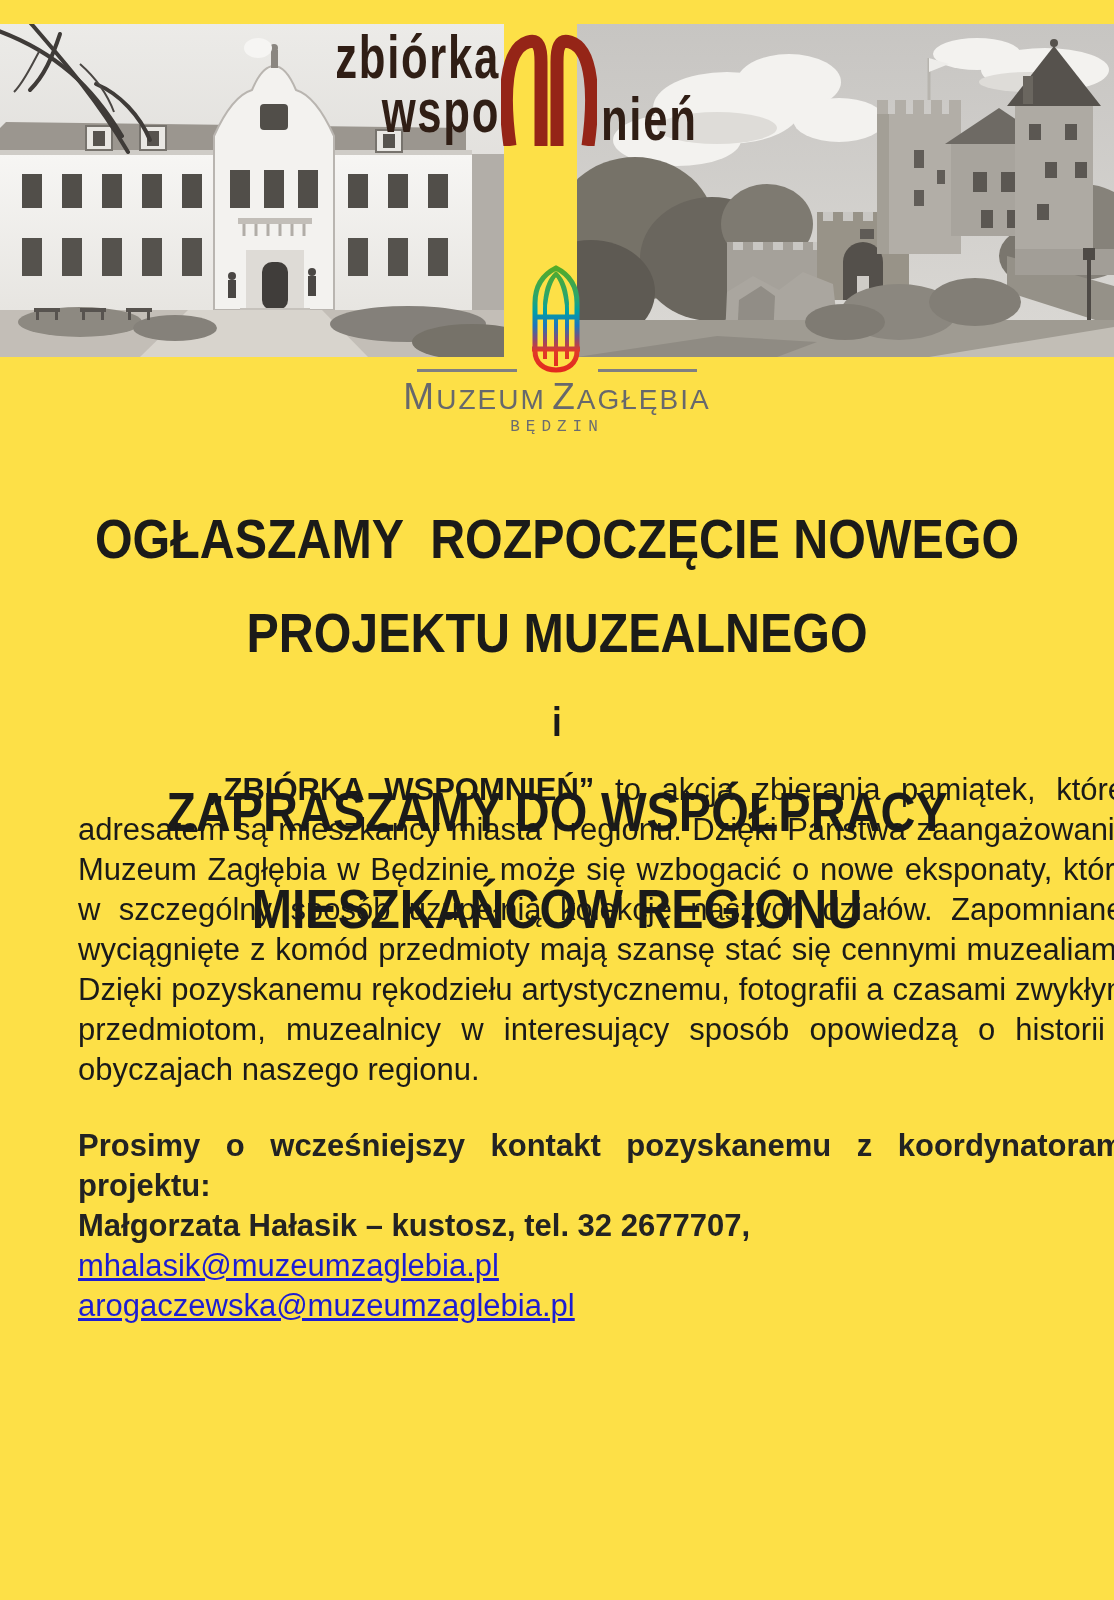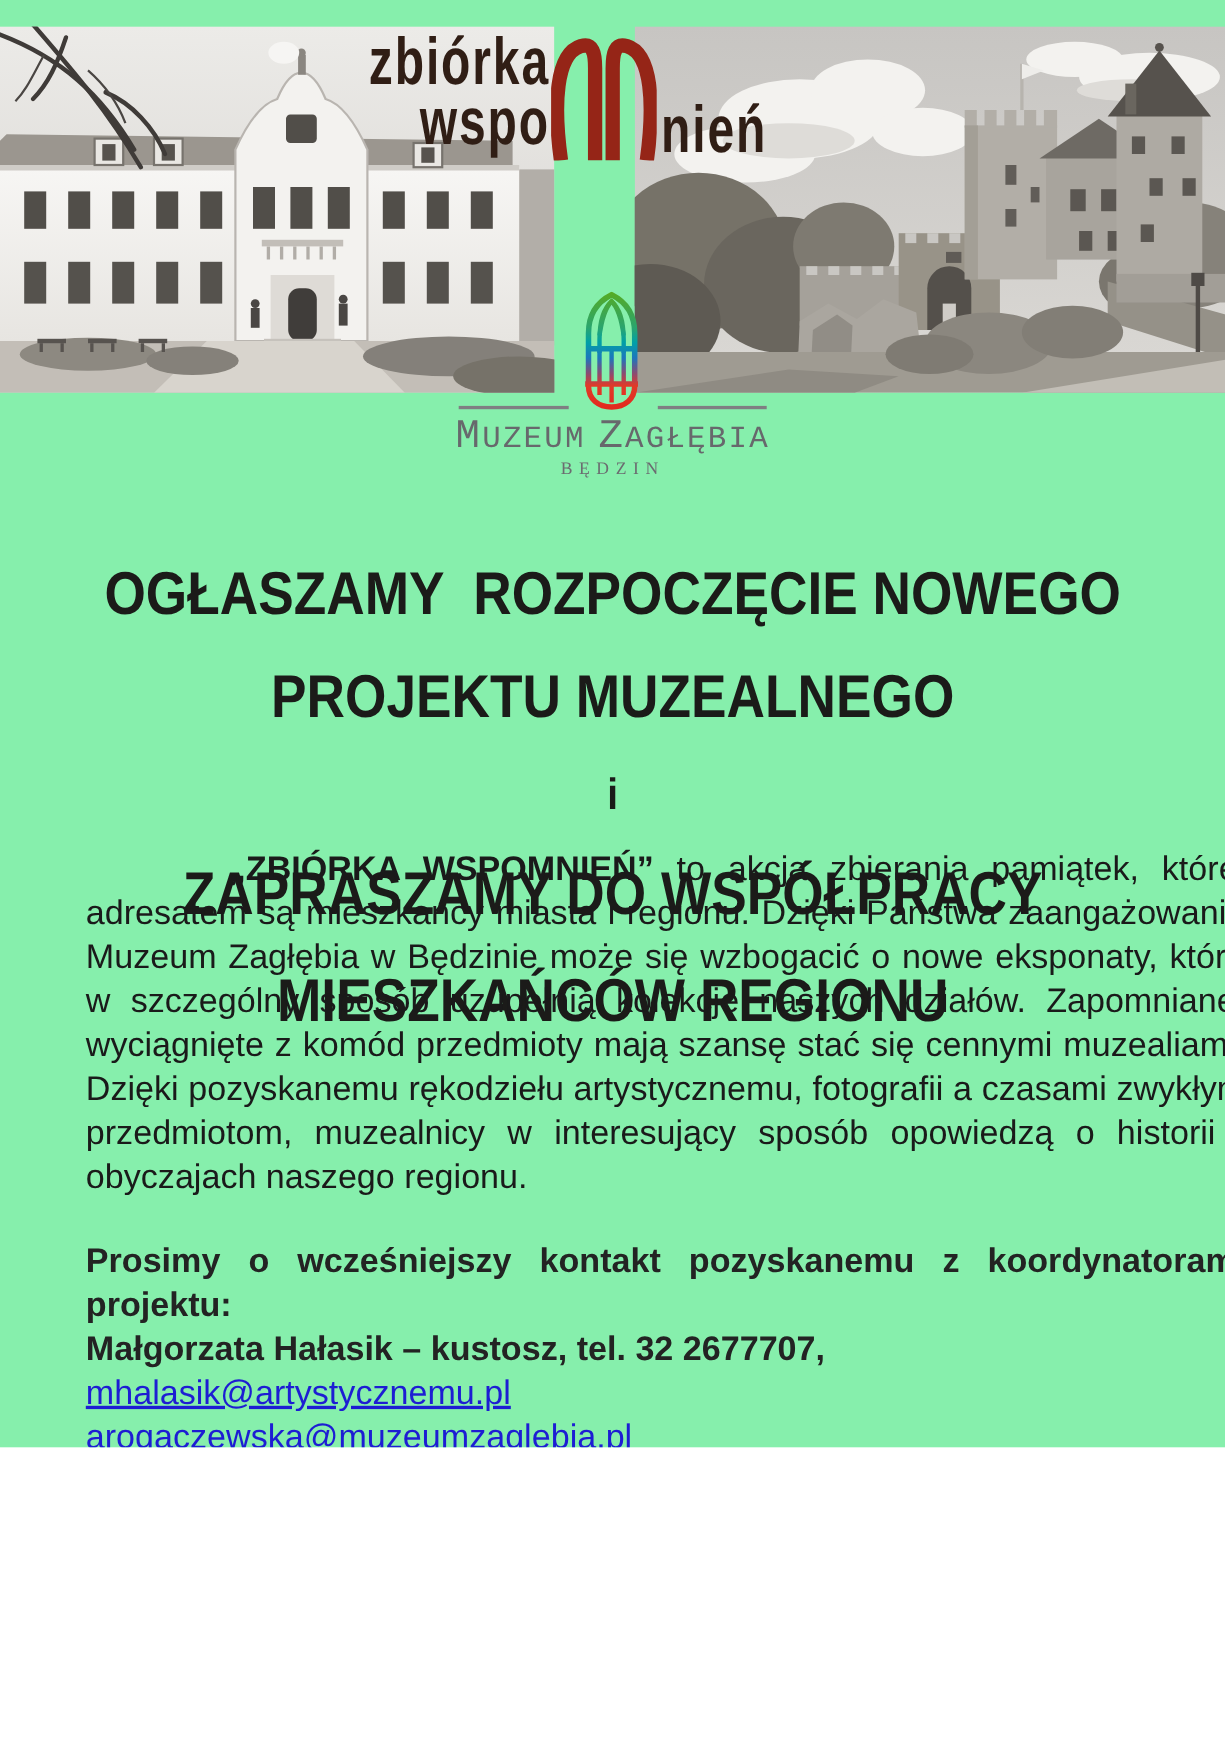--- a/index.html
+++ b/index.html
@@ -1,16 +1,16 @@
 <!DOCTYPE html>
 <html lang="pl"><head>
 <meta charset="utf-8">
 <style>
   html,body{margin:0;padding:0;background:#fff;}
-  .page{position:relative;width:1114px;height:1316px;background:#86efac;overflow:hidden;
+  .page{position:relative;width:1114px;height:1600px;background:#fde047;overflow:hidden;
         font-family:"Liberation Sans",sans-serif;color:#191919;}
 
   
   .photo{position:absolute;top:24px;height:333px;}
   .photo svg{display:block;width:100%;height:100%;}
   .photo-left{left:0;width:504px;}
   .photo-right{left:577px;width:537px;}
 
   
   .wm{position:absolute;color:#31201716;color:#301e15;font-weight:bold;letter-spacing:2px;
@@ -21,25 +21,25 @@
       transform:scale(0.84,1.16);transform-origin:100% 0;}
   .wm-nien{left:601px;top:84px;font-size:52px;transform:scale(0.84,1.16);transform-origin:0 0;}
   .m-logo{position:absolute;left:501px;top:34px;width:96px;height:112px;}
   .window-logo{position:absolute;left:531px;top:265px;width:50px;height:110px;}
 
   
   .divider{position:absolute;top:369px;height:3px;background:#7f7f82;}
   .divider.seg-l{left:417px;width:100px;}
   .divider.seg-r{left:598px;width:99px;}
   .museum-name{position:absolute;left:0;top:376px;width:1114px;text-align:center;
-      font-family:Liberation Mono, monospace;color:#67686c;letter-spacing:2px;}
+      font-family:Liberation Sans, sans-serif;color:#67686c;letter-spacing:2px;}
   .museum-name .lg{font-size:37px;}
   .museum-name .sm{font-size:28px;}
   .museum-city{position:absolute;left:0;top:418px;width:1114px;text-align:center;
-      font-family:Liberation Serif, serif;color:#6b6c70;font-size:16px;letter-spacing:6px;}
+      font-family:Liberation Mono, monospace;color:#6b6c70;font-size:16px;letter-spacing:6px;}
 
   
   .headings{position:absolute;left:0;top:474px;width:1114px;text-align:center;
       font-weight:bold;color:#1b1b19;transform:scaleX(0.88);transform-origin:50% 0;
       white-space:pre-wrap;}
   .h-big{font-size:55px;line-height:58px;}
   .h-big2{font-size:55px;line-height:61px;}
   .h-conj{font-size:40px;line-height:48px;}
 
   
@@ -331,18 +331,18 @@
   </div>
 
   <div class="copy">
     <p class="p-intro"><span class="lead">„ZBIÓRKA WSPOMNIEŃ”</span><span> to akcja zbierania pamiątek, której adresatem są mieszkańcy miasta i regionu. Dzięki Państwa zaangażowaniu Muzeum Zagłębia w Będzinie może się wzbogacić o nowe eksponaty, które w szczególny sposób uzupełnią kolekcje naszych działów. Zapomniane, wyciągnięte z komód przedmioty mają szansę stać się cennymi muzealiami. Dzięki pozyskanemu rękodziełu artystycznemu, fotografii a czasami zwykłym przedmiotom, muzealnicy w interesujący sposób opowiedzą o historii i obyczajach naszego regionu.</span></p>
 
 
     <p class="p-contact">Prosimy o wcześniejszy kontakt pozyskanemu z koordynatorami projektu:</p>
 
     <div>
       <p class="contact-line">Małgorzata Hałasik – kustosz, tel. 32 2677707,</p>
-      <p class="contact-line email"><a>mhalasik@artystycznemu.pl</a></p>
+      <p class="contact-line email"><a>mhalasik@muzeumzaglebia.pl</a></p>
       <p class="contact-line email"><a>arogaczewska@muzeumzaglebia.pl</a></p>
     </div>
   </div>
 
 </div>
 
 </body></html>

